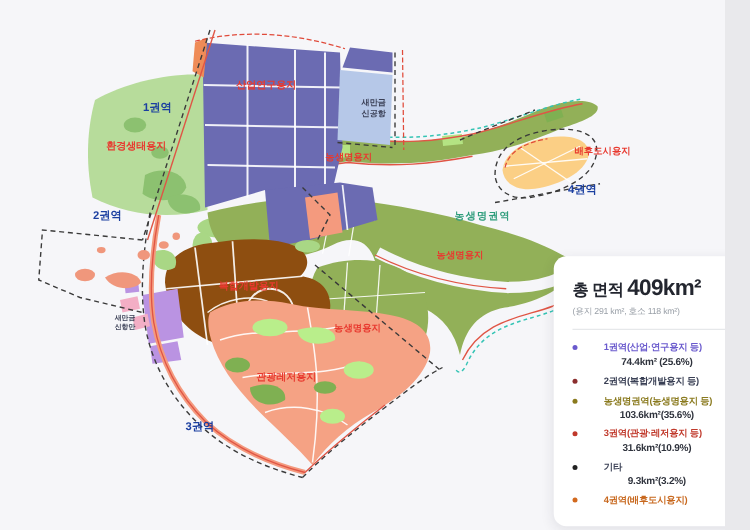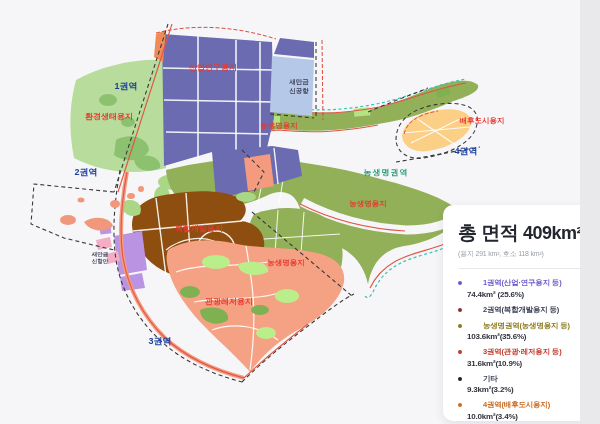--- a/index.html
+++ b/index.html
@@ -19,29 +19,29 @@
   .dash-black{stroke:#3a3a3a;stroke-width:1.1;fill:none;stroke-dasharray:4 3;}
   .dash-red{stroke:#e04a3a;stroke-width:1;fill:none;stroke-dasharray:4 2;}
   .line-red{stroke:#e05545;stroke-width:1.1;fill:none;}
   .dash-teal{stroke:#35c4b5;stroke-width:1.2;fill:none;stroke-dasharray:3 2.5;}
 
   
   #legend{position:absolute;left:443px;top:205px;width:154px;height:216px;background:#ffffff;
           border-radius:10px;box-shadow:0 3px 10px rgba(40,40,60,.10);box-sizing:border-box;
           padding:15px 13px 10px 15px;}
   #legend .title{color:#23262f;white-space:nowrap;}
-  #legend .title .t1{font-size:19px;font-weight:bold;letter-spacing:-.5px;}
+  #legend .title .t1{font-size:13px;font-weight:bold;letter-spacing:-.5px;}
   #legend .title .t2{font-size:18px;font-weight:bold;letter-spacing:-.5px;}
   #legend .note{font-size:7px;color:#9aa0a8;margin-top:3px;letter-spacing:-.2px;}
   #legend hr{border:none;border-top:1px solid #e6e8ea;margin:9px 0 9px 0;}
   .litem{margin-bottom:6px;}
   .litem .lrow{display:flex;align-items:center;gap:21px;}
   .litem .dot{width:4px;height:4px;border-radius:50%;flex:0 0 auto;}
   .litem .llabel{font-size:7.5px;font-weight:bold;letter-spacing:-.2px;white-space:nowrap;}
-  .litem .lvalue{font-size:8px;color:#2f333d;font-weight:bold;padding-left:9px;margin-top:1.5px;letter-spacing:-.2px;}
+  .litem .lvalue{font-size:8px;color:#2f333d;font-weight:bold;padding-left:9px;margin-top:1.5px;letter-spacing:-.2px;text-align:center;}
 </style>
 </head>
 <body>
 
 <div id="canvas">
 
   <svg width="600" height="424" viewBox="0 0 600 424">
 
     <g>
       <path d="M60,80 C85,66 120,58 148,60 L150,168 C118,176 85,172 58,158 C52,128 54,102 60,80 Z" fill="#b7dc9b"></path>
@@ -257,16 +257,15 @@
           <span class="dot" style="background-color: rgb(34, 34, 34);"></span>
         <span class="llabel" style="color: rgb(58, 64, 85);">기타</span>
         </div>
       <div class="lvalue">9.3km²(3.2%)</div>
     </div>
     <div class="litem">
       <div class="lrow">
           <span class="dot" style="background-color: rgb(210, 105, 30);"></span>
         <span class="llabel" style="color: rgb(200, 104, 30);">4권역(배후도시용지)</span>
         </div>
-      <div class="lvalue">10.0km²(3.4%)</div>
     </div>
   </div>
 </div>
 
 </body></html>

